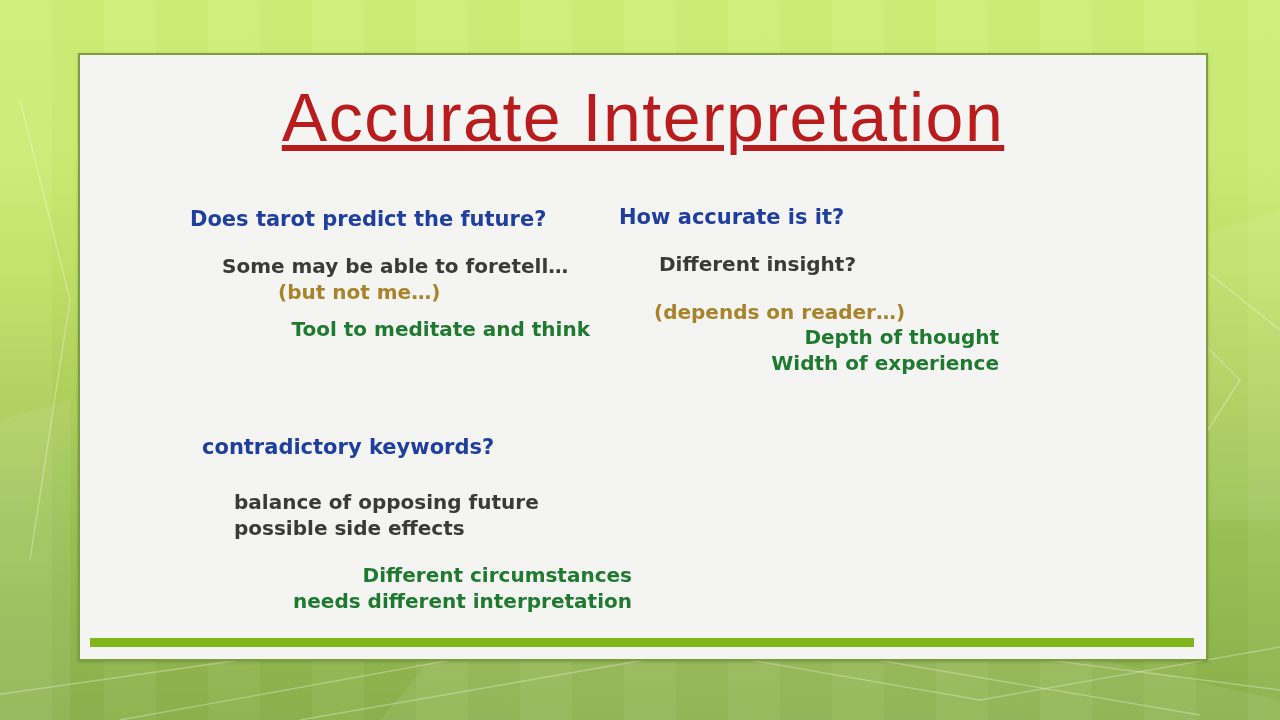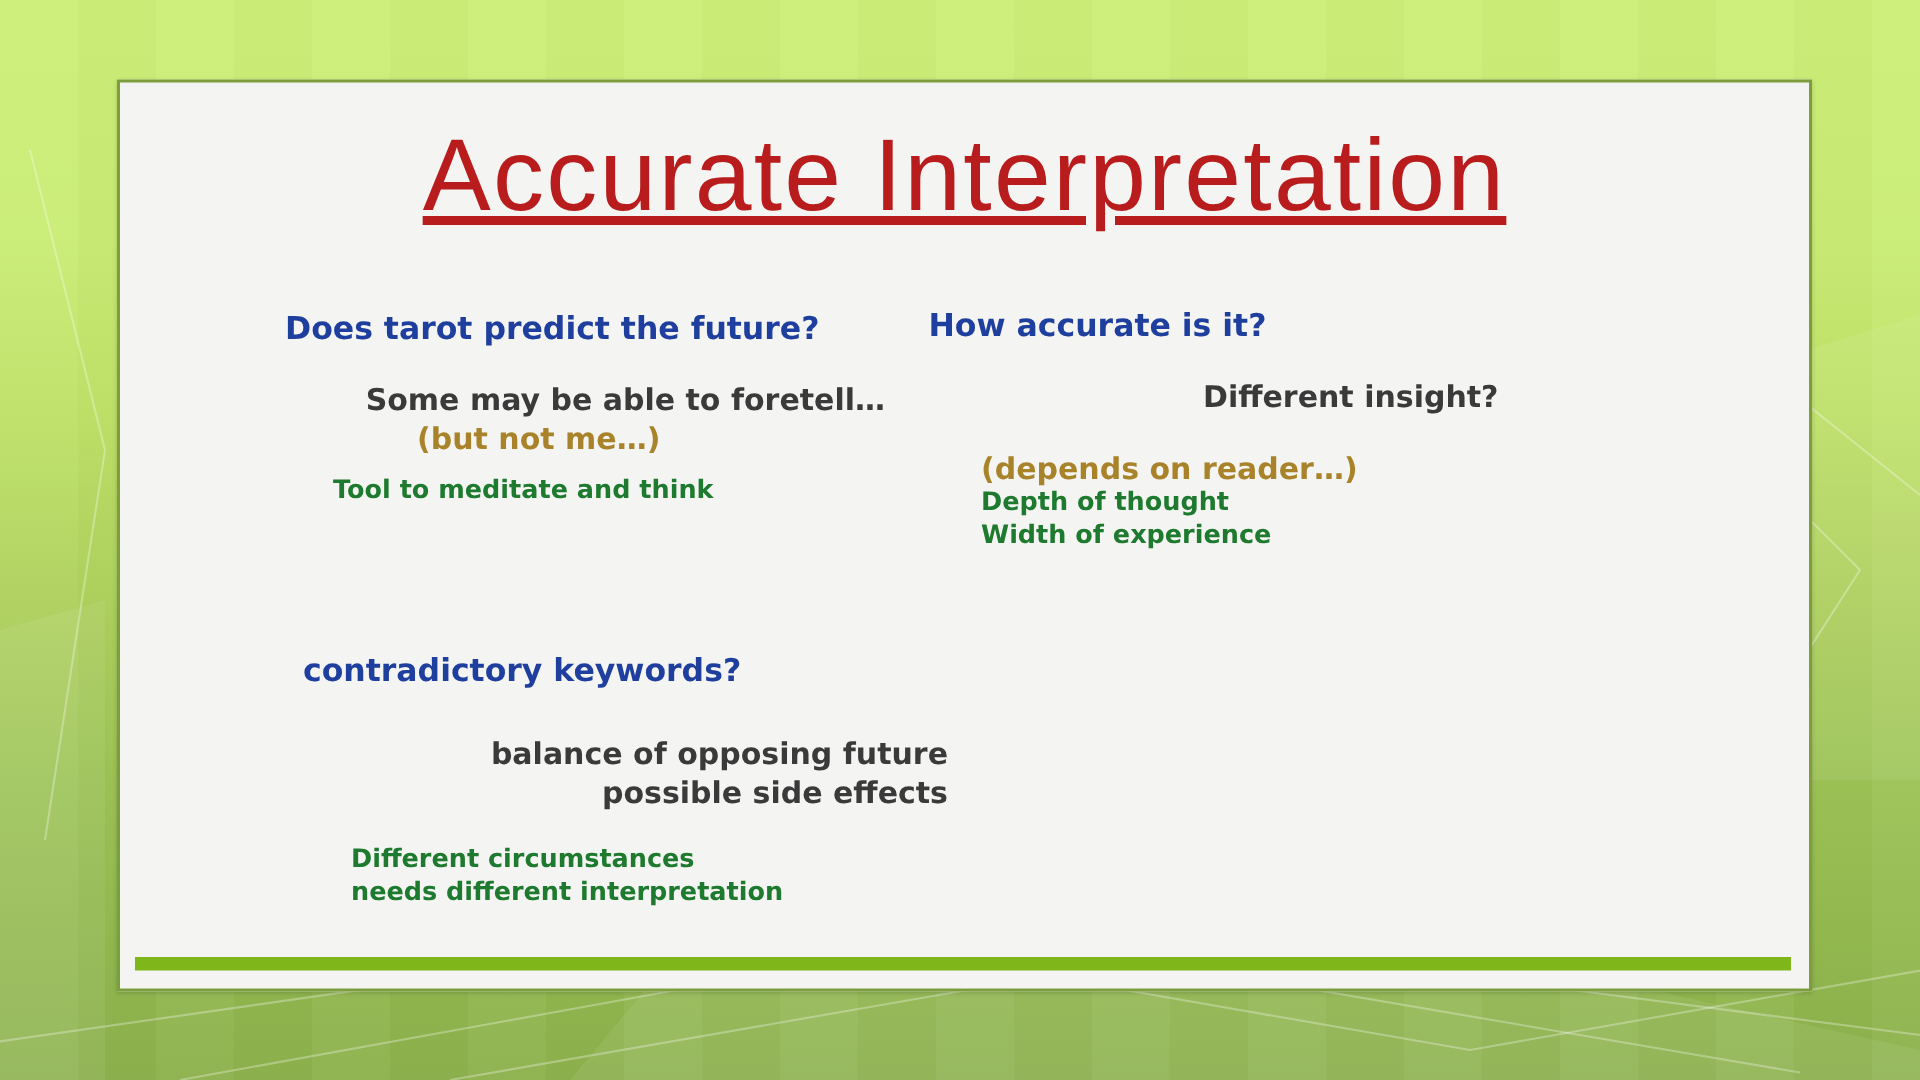--- a/index.html
+++ b/index.html
@@ -110,35 +110,35 @@
     margin: 0;
     white-space: nowrap;
   }
 
   .body-line {
     color: #3a3a3a;
     font-size: 20px;
     line-height: 1.28;
     margin: 0;
     white-space: nowrap;
-    text-align: right;
   }
   .note-line {
     color: #a8832a;
     font-size: 20px;
     line-height: 1.28;
     margin: 0;
     white-space: nowrap;
   }
   .green-line {
     color: #1e7a2e;
-    font-size: 17px;
+    font-size: 20px;
     line-height: 1.28;
     margin: 0;
     white-space: nowrap;
+    text-align: right;
   }
 
   .indent-1 { margin-left: 32px; }
   .indent-2 { margin-left: 88px; }
   .indent-r1 { margin-left: 40px; }
   .indent-r2 { margin-left: 35px; }
 
   .gap-sm { height: 12px; }
   .gap-md { height: 22px; }
   .gap-lg { height: 30px; }

